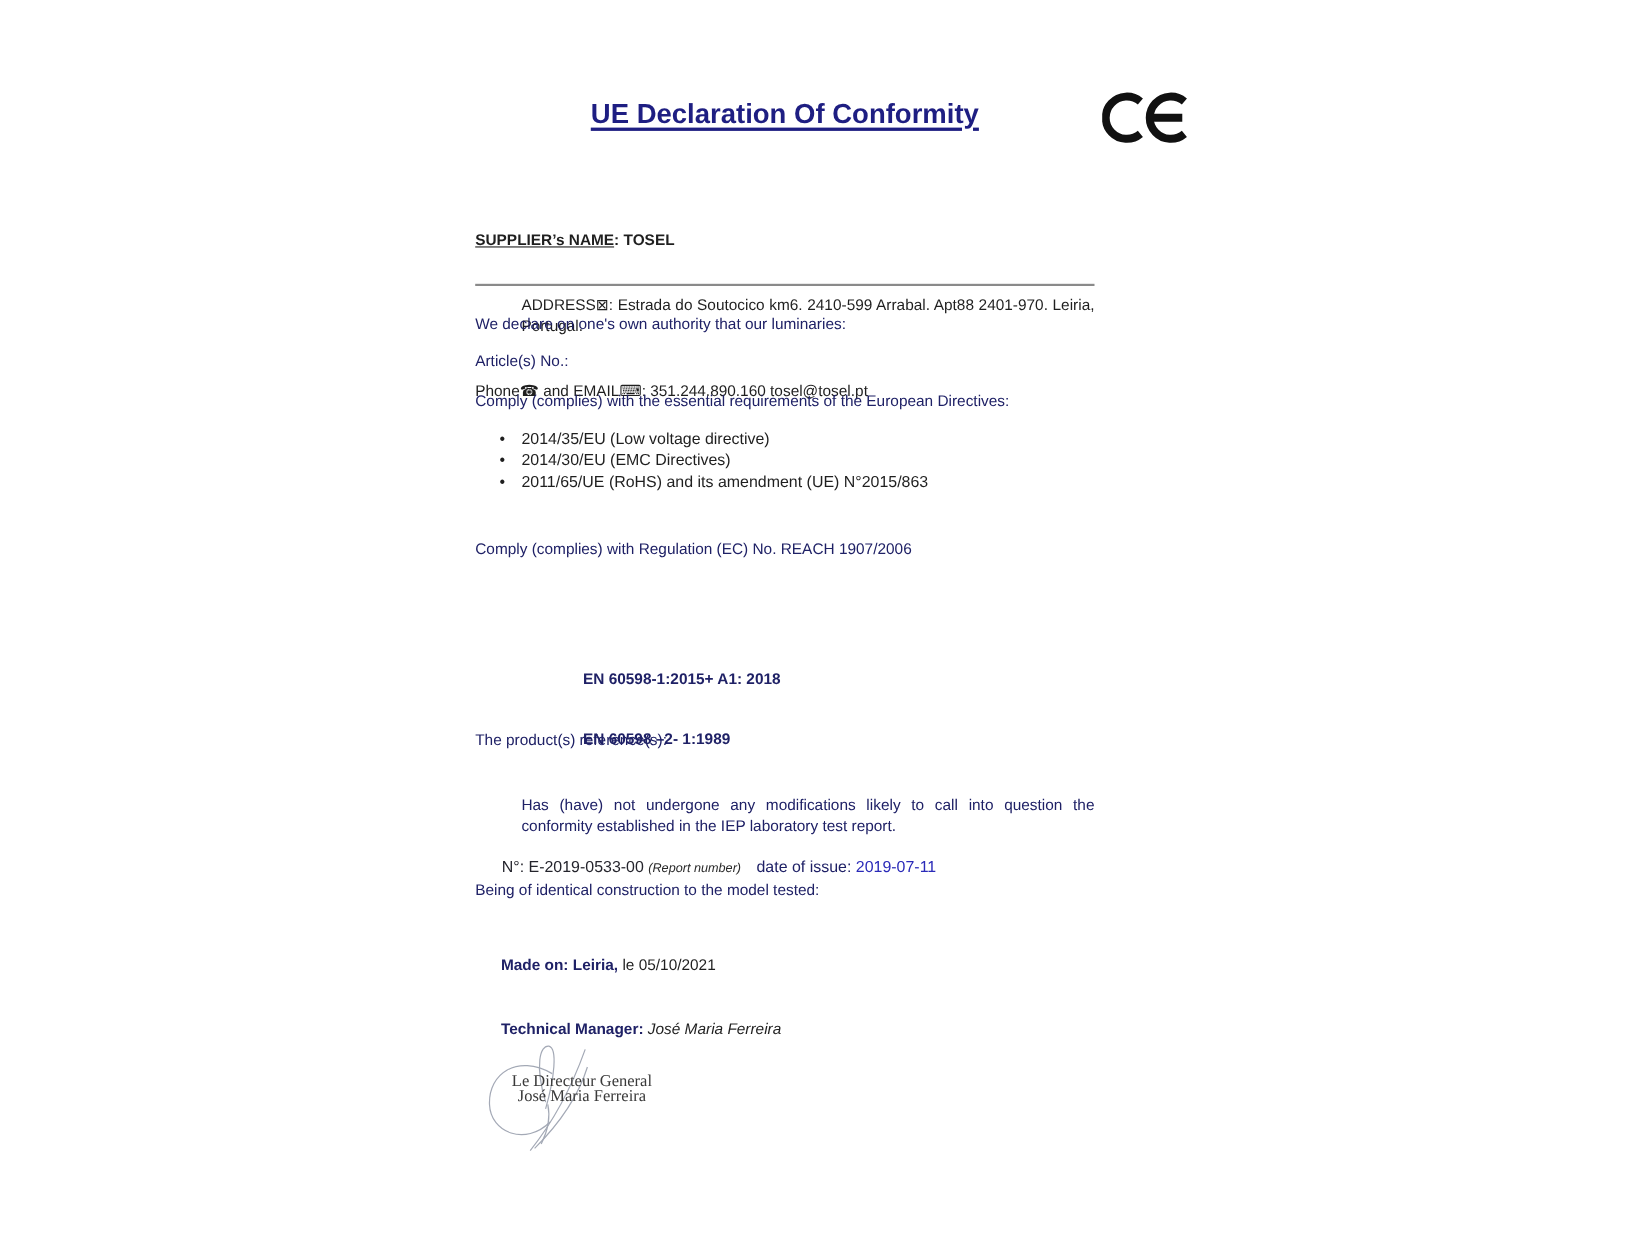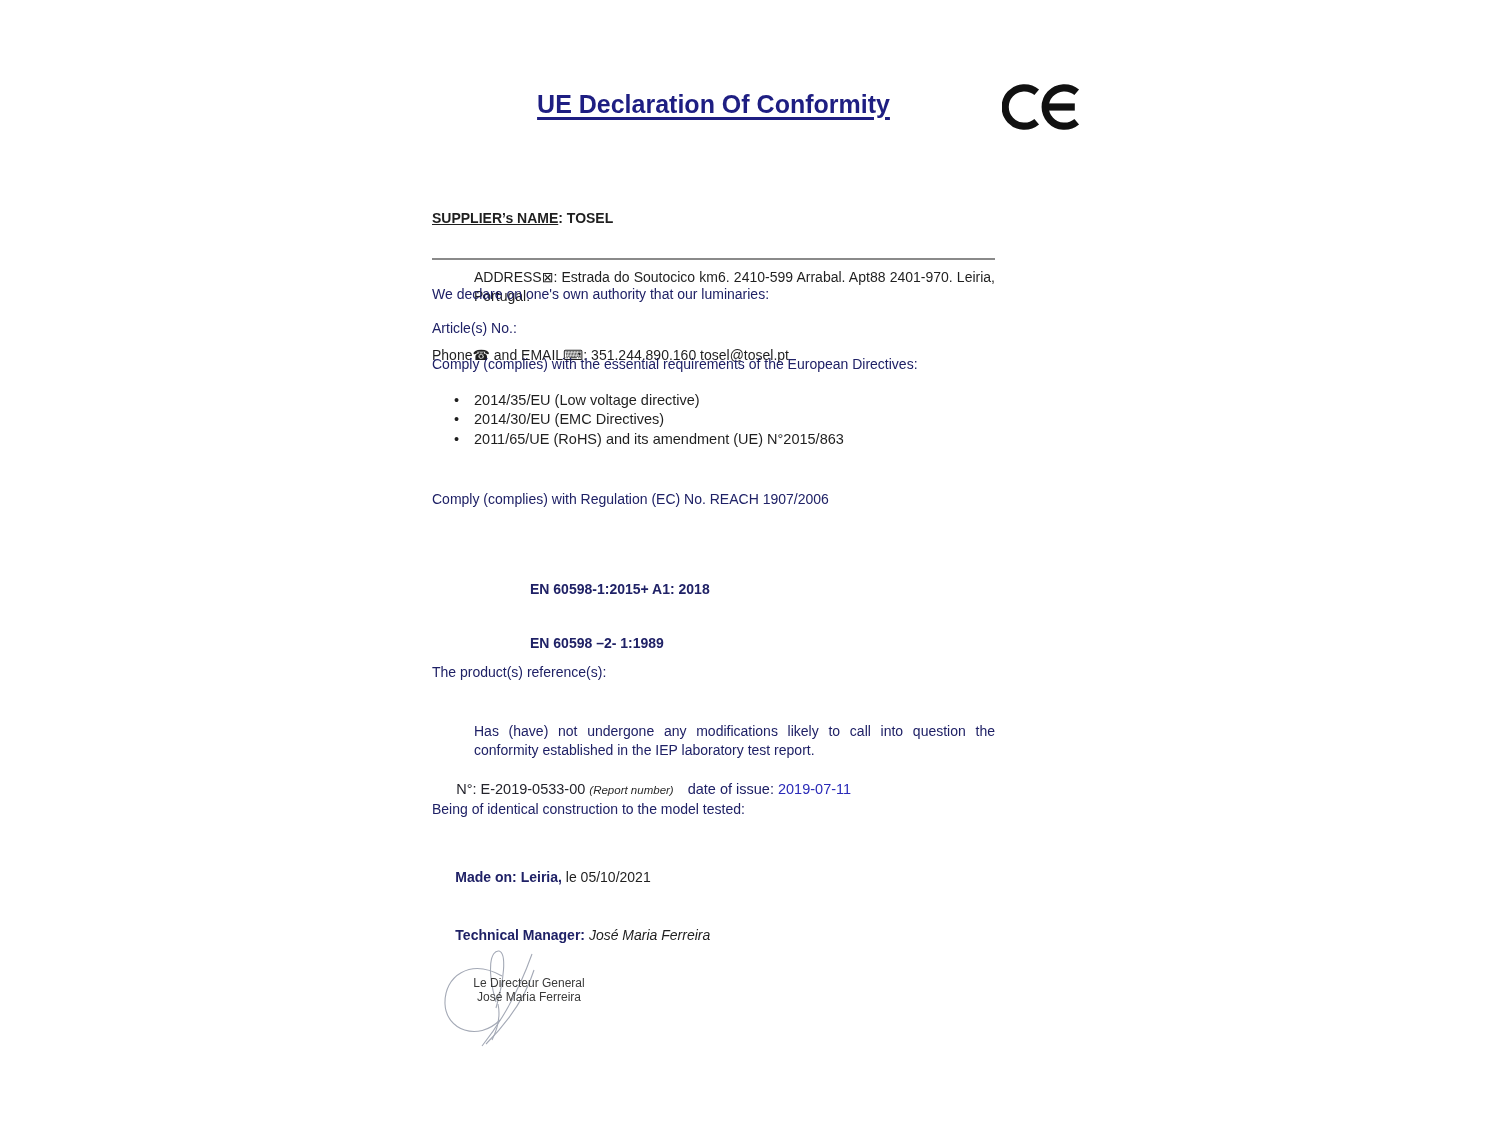--- a/index.html
+++ b/index.html
@@ -41,21 +41,21 @@
   .standards{left:98px;right:auto;font-size:14px;line-height:18px;font-weight:bold;color:var(--navy);white-space:pre-wrap;}
   .report-line{font-size:14.5px;line-height:19.5px;white-space:pre-wrap;}
   .report-number{color:#24242c;}
   .report-note{font-size:11.5px;font-style:italic;color:#2a2a2a;}
   .issue-label{color:var(--navy);margin-left:14px;}
   .issue-date{color:var(--dateblue);}
   .sig-wrap{position:absolute;left:2px;top:944px;width:140px;height:112px;}
   .sig-svg{position:absolute;left:0;top:0;}
   .stamp{
     position:absolute;left:30px;top:32px;width:130px;text-align:center;
-    font-family:Liberation Sans, sans-serif;font-size:12px;line-height:14px;color:#3a3a3a;
+    font-family:Liberation Serif, serif;font-size:15px;line-height:14px;color:#3a3a3a;
   }
 </style>
 </head>
 <body>
 
 <div class="page">
 
   <div class="ce">
     <svg width="80" height="62" viewBox="0 0 100 66" xmlns="http://www.w3.org/2000/svg">
       <path d="M 43.4 14.6 A 24 24 0 1 0 43.4 51.4" fill="none" stroke="#111111" stroke-width="9"></path>
@@ -82,21 +82,21 @@
 
     <ul class="abs bullets" style="top:391px;">
       <li><span class="dot">•</span><span>2014/35/EU (Low voltage directive)</span></li>
       <li><span class="dot">•</span><span>2014/30/EU (EMC Directives)</span></li>
       <li><span class="dot">•</span><span>2011/65/UE (RoHS) and its amendment (UE) N°2015/863</span></li>
     </ul>
 
     <div class="abs p" style="top:480px;margin-top:10px;">Comply (complies) with Regulation (EC) No. REACH 1907/2006</div>
 
 
-    <div class="abs standards" style="top:544px;">
+    <div class="abs standards" style="top:572px;">
       <div>EN 60598-1:2015+ A1: 2018</div>
       <div>EN 60598 –2- 1:1989</div>
     </div>
 
     <div class="abs p" style="top:624px;">
       <div>The product(s) reference(s):</div>
       <div class="just">Has (have) not undergone any modifications likely to call into question the conformity established in the IEP laboratory test report.</div>
       <div>Being of identical construction to the model tested:</div>
     </div>
 

